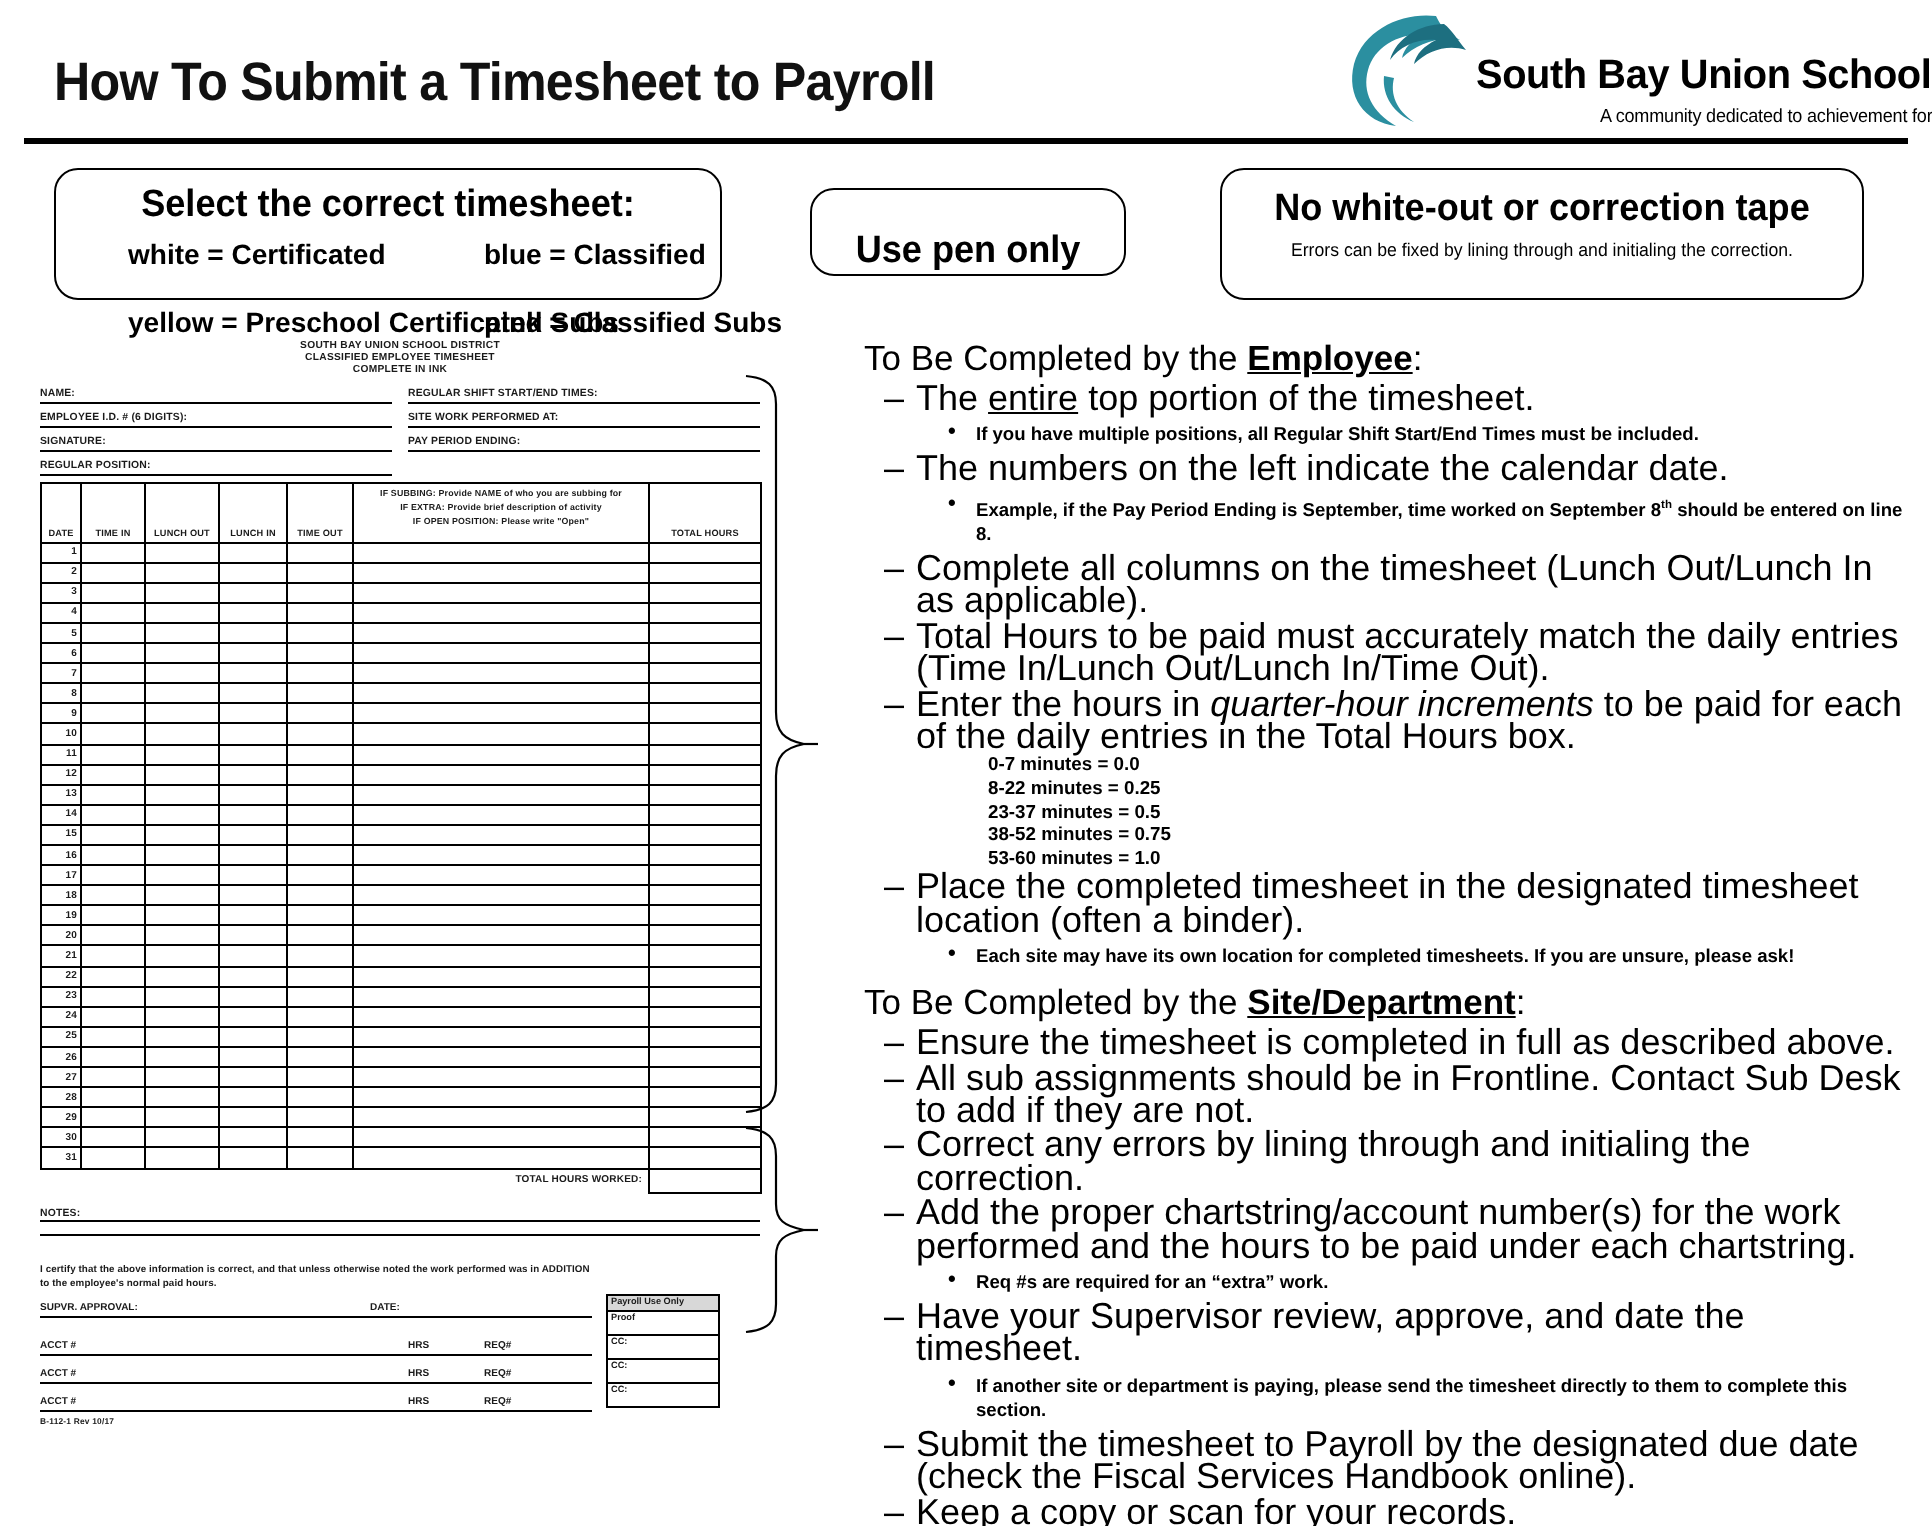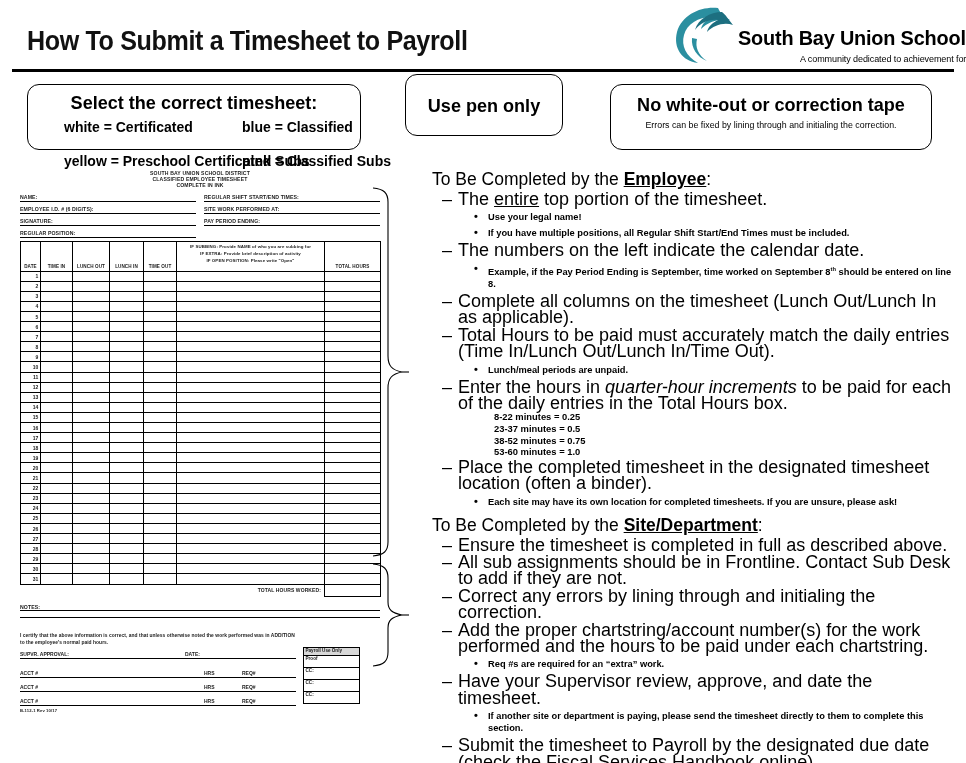--- a/index.html
+++ b/index.html
@@ -75,21 +75,21 @@
 
   
   .callout {
     position: absolute;
     border: 1.6px solid #000;
     border-radius: 12px;
     background: #fff;
     box-sizing: border-box;
   }
   #callout-select { left: 27px;  top: 84px; width: 334px; height: 66px; }
-  #callout-pen    { left: 405px; top: 74px; width: 158px; height: 62px; }
+  #callout-pen    { left: 405px; top: 94px; width: 158px; height: 44px; }
   #callout-nowo   { left: 610px; top: 84px; width: 322px; height: 66px; }
 
   .callout-head {
     font-family: "Liberation Sans Narrow", "Liberation Sans", sans-serif;
     font-weight: bold;
     text-align: center;
     transform: scaleX(0.95);
     white-space: nowrap;
   }
   #select-head {
@@ -785,28 +785,27 @@
 </svg>
 
 <div id="instructions">
 
   <div id="sec-employee">
     <div class="sec-title">
       <span>To Be Completed by the </span><b>Employee</b><span>:</span>
     </div>
     <div id="employee-items">
         <div class="dash-item">The <u>entire</u> top portion of the timesheet.</div>
-        <div class="bullet-item">Use your legal name!</div>
         <div class="bullet-item">If you have multiple positions, all Regular Shift Start/End Times must be included.</div>
         <div class="dash-item">The numbers on the left indicate the calendar date.</div>
         <div class="bullet-item">Example, if the Pay Period Ending is September, time worked on September 8<sup>th</sup> should be entered on line 8.</div>
         <div class="dash-item">Complete all columns on the timesheet (Lunch Out/Lunch In as applicable).</div>
         <div class="dash-item">Total Hours to be paid must accurately match the daily entries (Time In/Lunch Out/Lunch In/Time Out).</div>
-        <div class="bullet-item">Lunch/meal periods are unpaid.</div>
         <div class="dash-item">Enter the hours in <i>quarter-hour increments</i> to be paid for each of the daily entries in the Total Hours box.</div>
+        <div class="plain-sub">0-7 minutes = 0.0</div>
         <div class="plain-sub">8-22 minutes = 0.25</div>
         <div class="plain-sub">23-37 minutes = 0.5</div>
         <div class="plain-sub">38-52 minutes = 0.75</div>
         <div class="plain-sub">53-60 minutes = 1.0</div>
         <div class="dash-item">Place the completed timesheet in the designated timesheet location (often a binder).</div>
         <div class="bullet-item">Each site may have its own location for completed timesheets.  If you are unsure, please ask!</div>
       </div>
   </div>
 
   <div id="sec-site">

